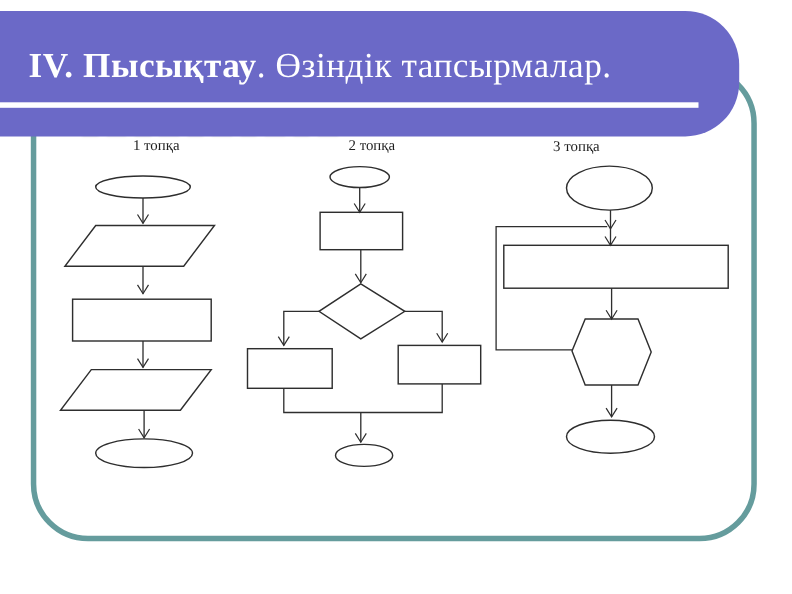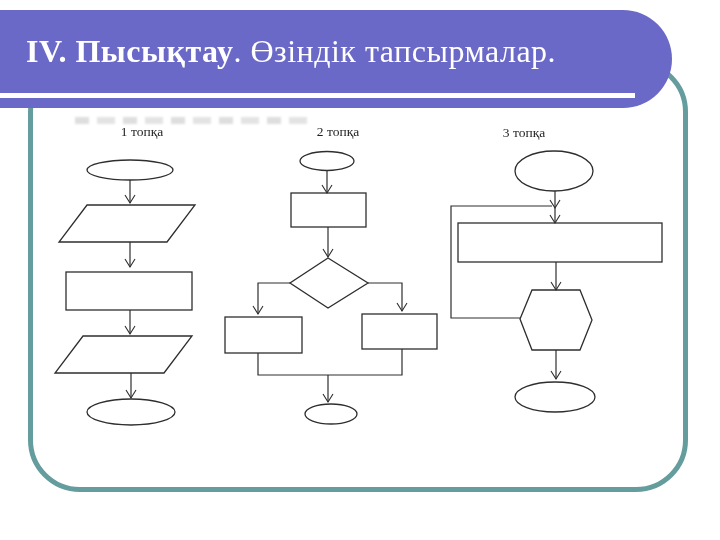--- a/index.html
+++ b/index.html
@@ -19,21 +19,21 @@
     box-sizing: border-box;
     border: 5px solid #659c9d;
     border-radius: 52px;
     background: #ffffff;
   }
 
   
   .title-bar {
     position: absolute;
     left: 0; top: 10px;
-    width: 672px; height: 98px;
+    width: 672px; height: 114px;
     background: #6b69c7;
     border-radius: 0 49px 49px 0;
     display: flex;
     align-items: center;
     padding-left: 26px;
     padding-bottom: 16px;
     box-sizing: border-box;
     z-index: 3;
   }
   .title-text {

